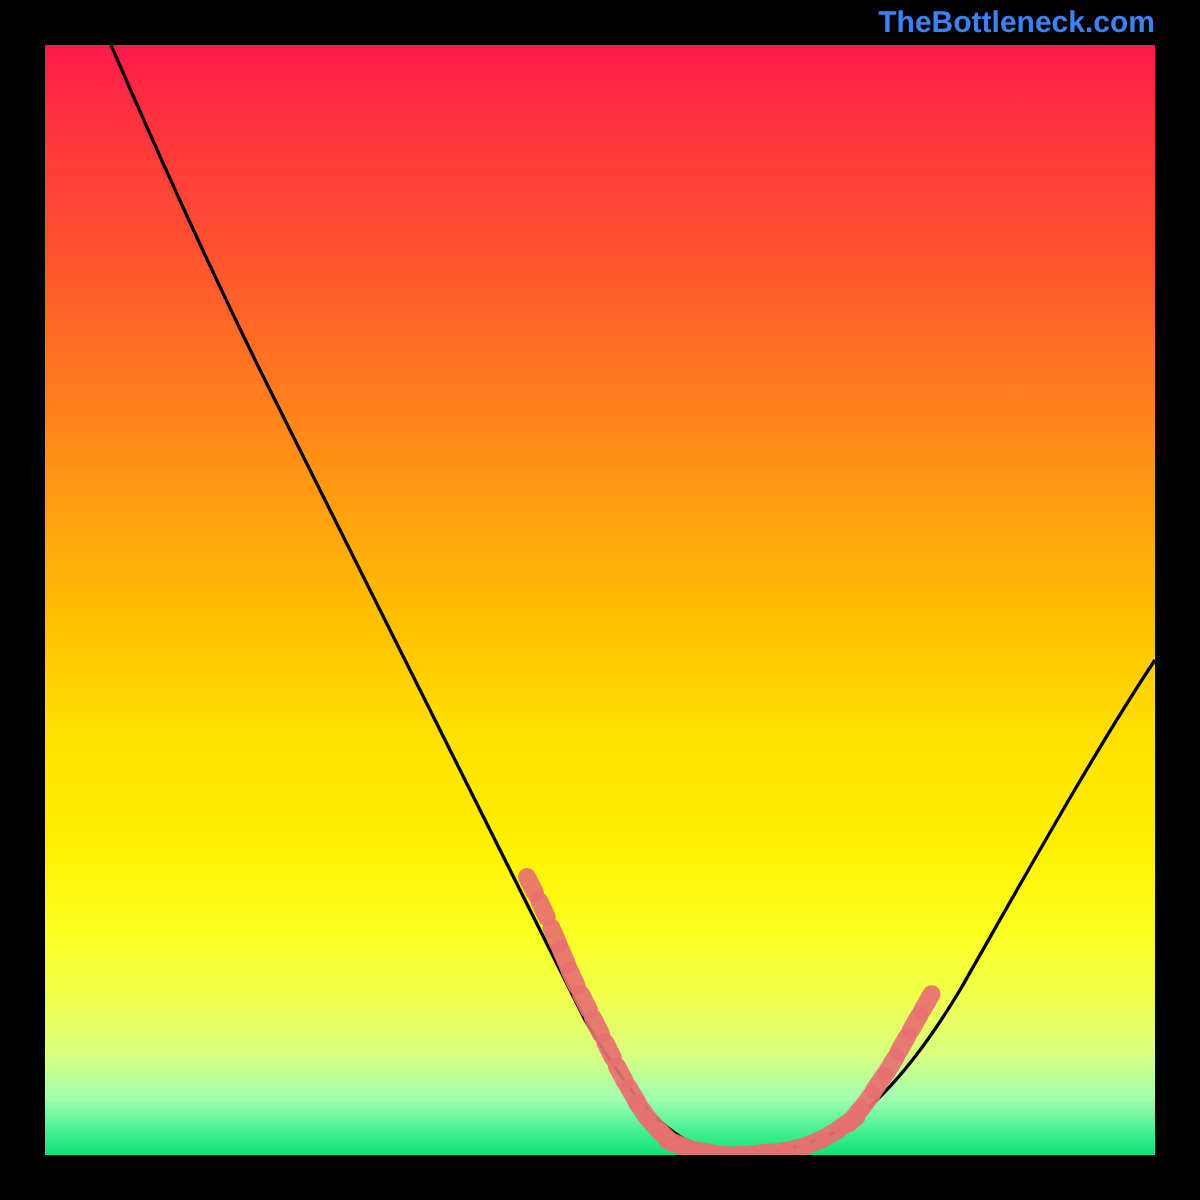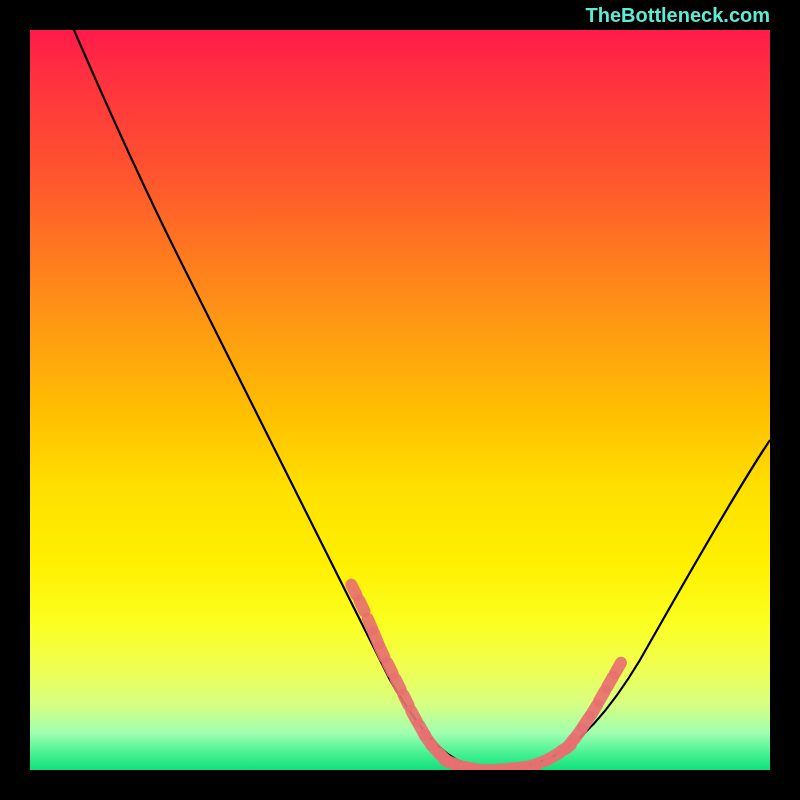--- a/index.html
+++ b/index.html
@@ -44,21 +44,21 @@
     width: 740px;
     height: 740px;
   }
   .watermark {
     position: absolute;
     top: 4px;
     right: 30px;
     font-family: Arial, Helvetica, sans-serif;
     font-size: 20px;
     font-weight: 600;
-    color: #5eead4;
+    color: #3b82f6;
     letter-spacing: 0px;
   }
 </style>
 </head>
 <body>
 
 <div class="frame">
   <div class="watermark">TheBottleneck.com</div>
 
   <div class="plot">

